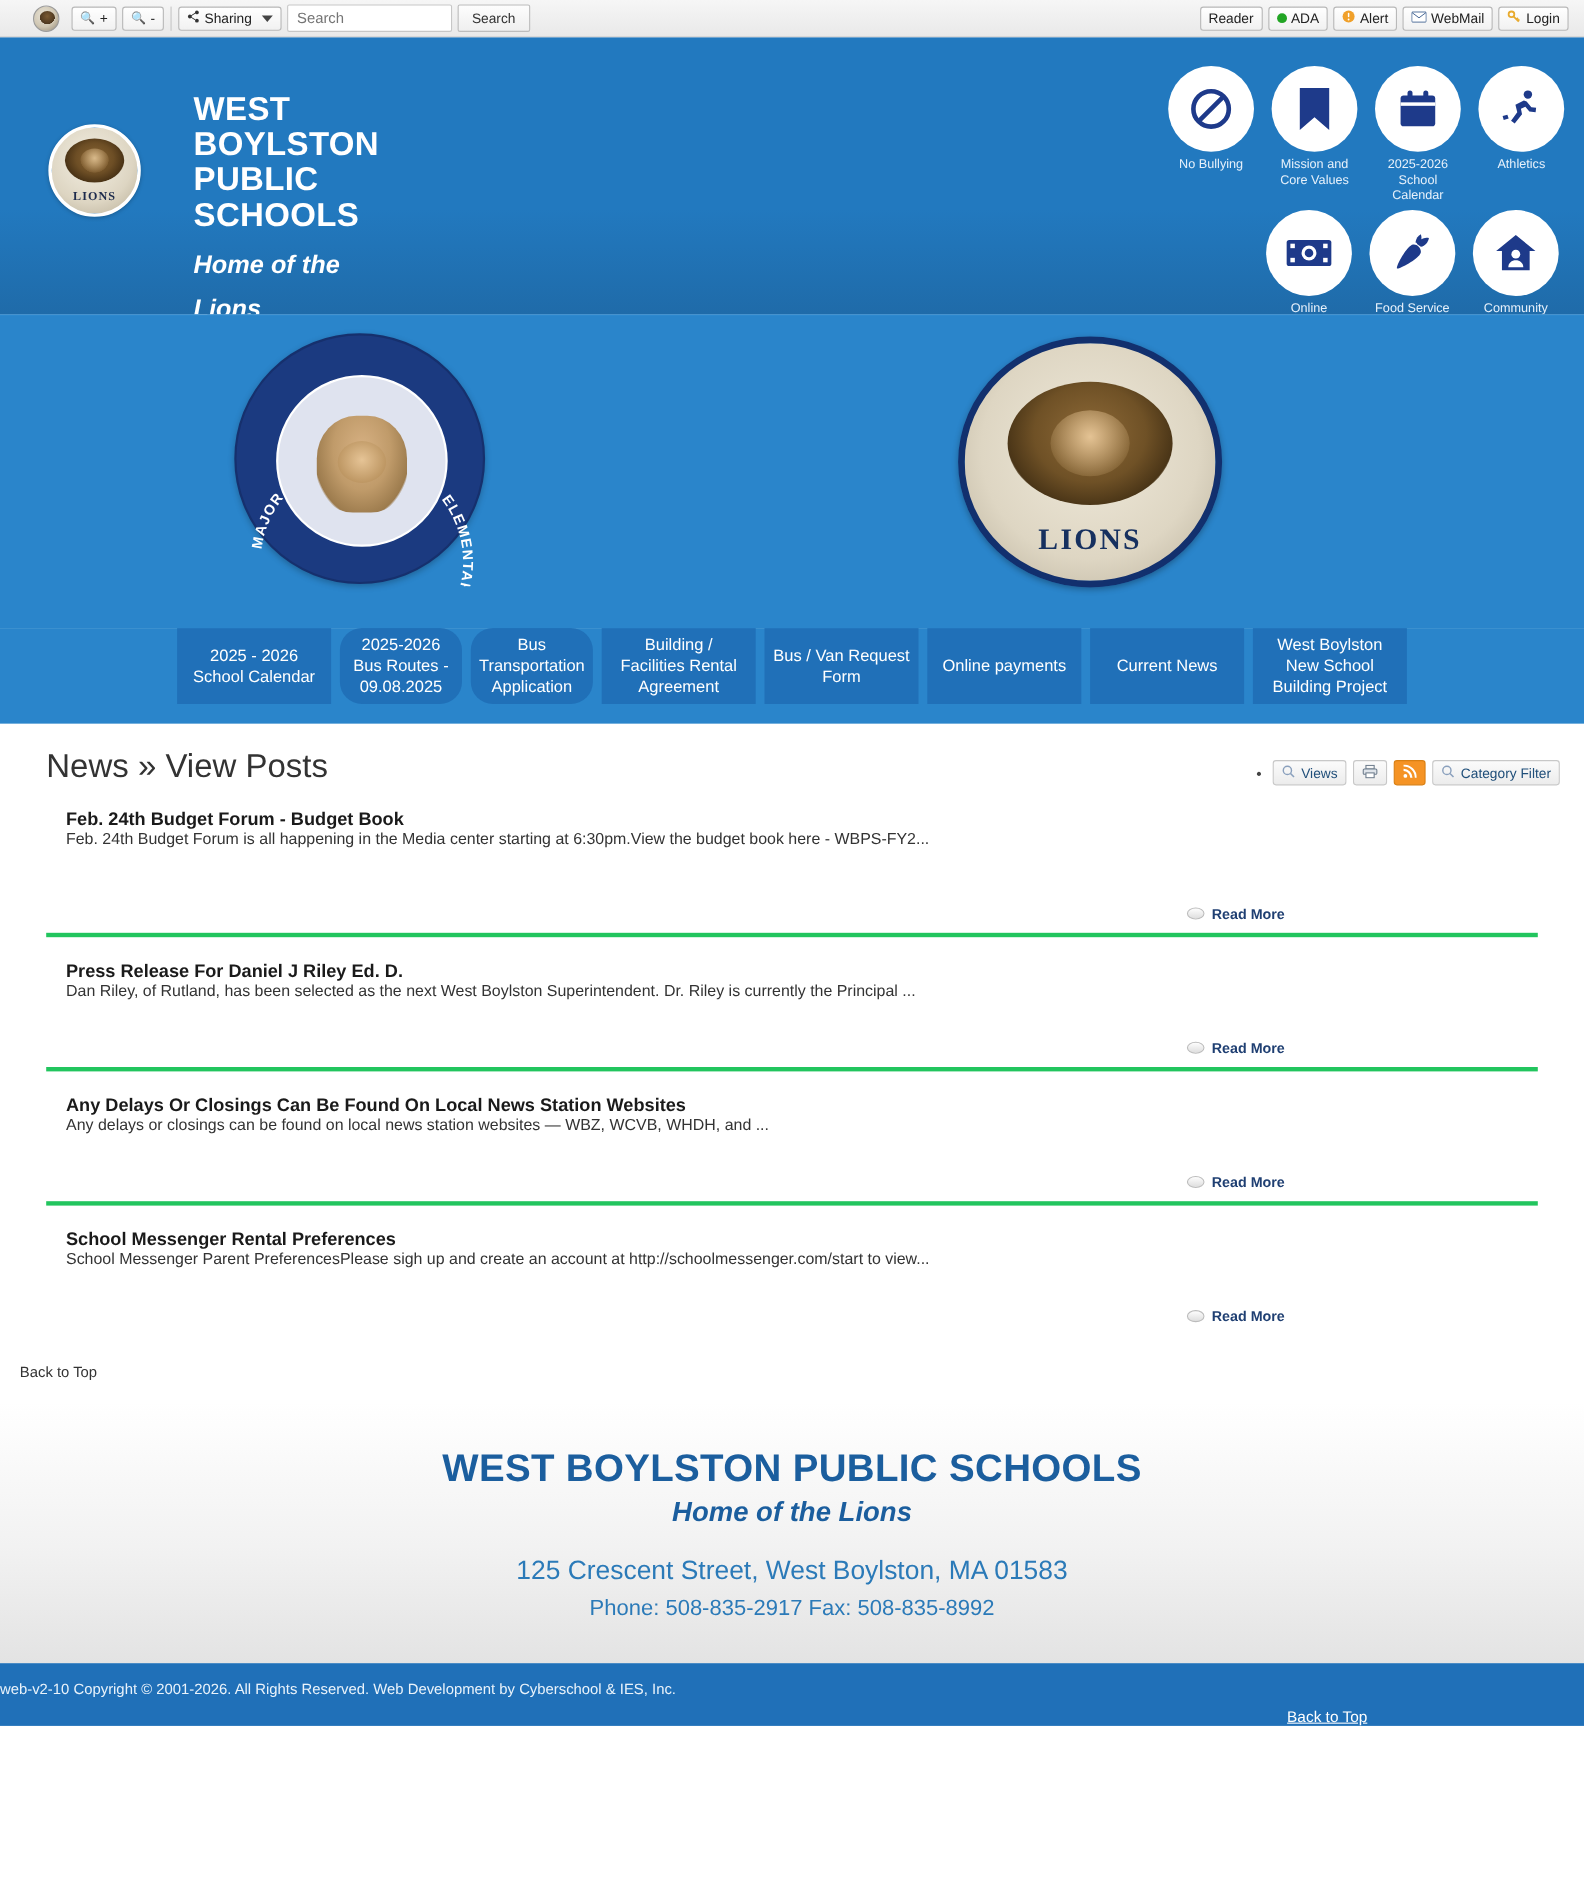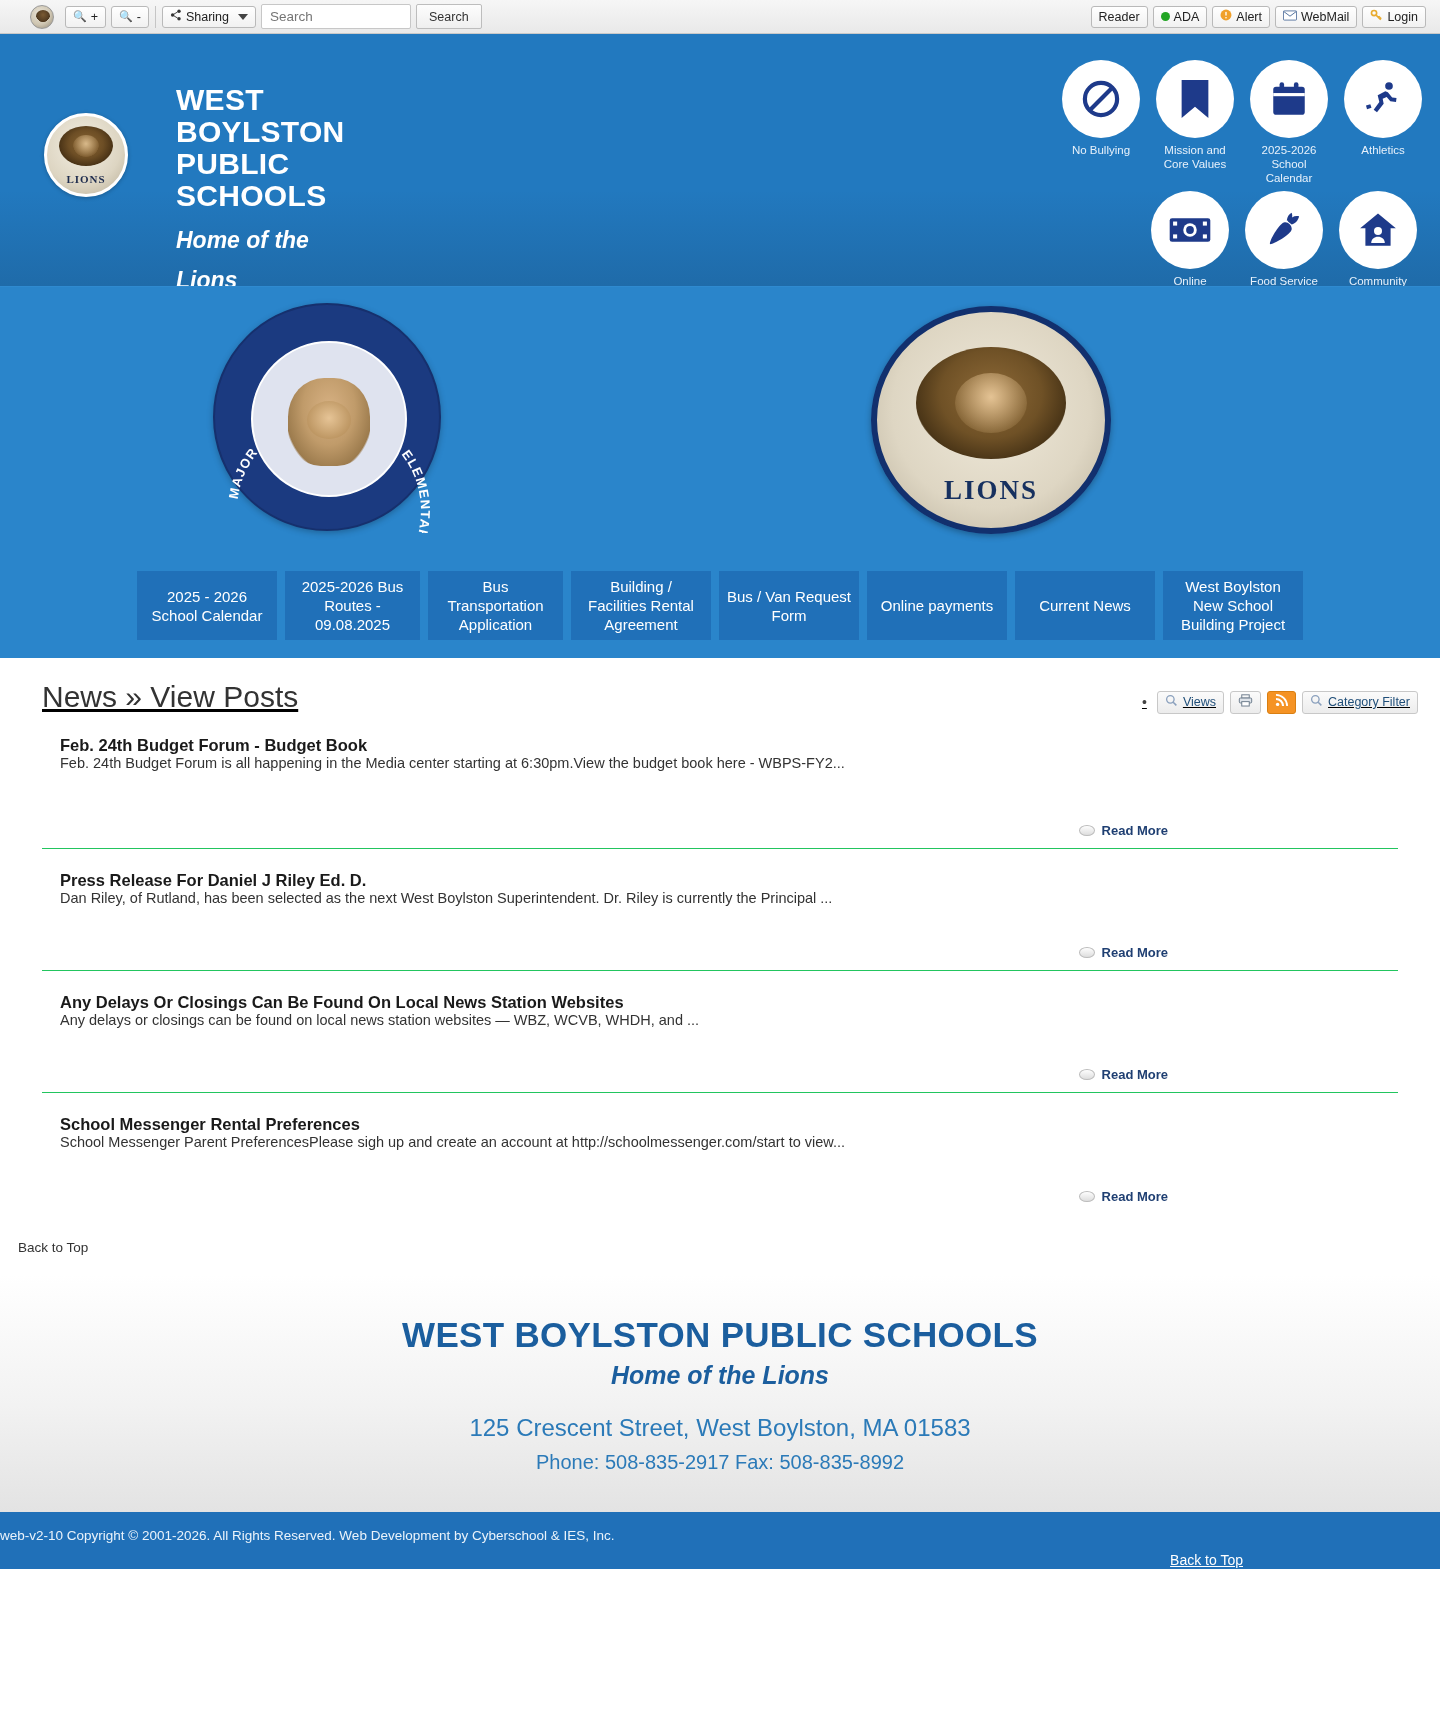--- a/index.html
+++ b/index.html
@@ -188,43 +188,42 @@
     width:100%; background:#2a85cb; padding:0 0 18px 0;
     display:flex; justify-content:center; gap:8px;
   }
   .tile {
     background:#2070b8; color:#ffffff;
     width:140px; min-height:68px;
     display:flex; align-items:center; justify-content:center; text-align:center;
     font-size:15px; line-height:19px; padding:6px 8px;
     cursor:pointer;
   }
-  .tile.w2 { width:135px; }
+  .tile.w2 { width:111px;border-radius:20px; }
 
   
   .content { position:relative; padding:0 0 20px 0; background:#fff; }
   .page-head {
-    display:flex; align-items:center; justify-content:space-between;
+    display:flex; align-items:flex-end; justify-content:space-between;
     padding:22px 22px 0 42px;
-    text-decoration:underline;
   }
   .page-title { font-size:30px; color:#333; font-weight:400; }
   .tools { display:flex; align-items:center; gap:6px; margin-top:10px;}
   .bullet { color:#444; font-size:14px; margin-right:4px;}
   .tool-btn {
     background:linear-gradient(#fbfbfb,#ececec);
     border:1px solid #c8c8c8; border-radius:3px;
     height:23px; padding:0 7px; display:inline-flex; align-items:center; gap:5px;
     font-size:12.5px; color:#1f4e79; cursor:pointer; white-space:nowrap;
   }
   .tool-btn.icononly { padding:0 7px; }
   .rss { background:#f59324; border:1px solid #d97f12; }
 
   .posts { padding:0 42px; margin-top:16px; }
-  .post { border-top:1px solid #22c55e; padding:22px 18px 0 18px; position:relative; height:122px;}
+  .post { border-top:4px solid #22c55e; padding:22px 18px 0 18px; position:relative; height:122px;}
   .post:first-child { border-top:none; padding-top:6px; height:118px;}
   .post-title { font-size:16.5px; font-weight:700; color:#1a1a1a; }
   .post-body { font-size:14.5px; color:#333; }
   .read-more {
     position:absolute; right:230px; bottom:10px;
     font-size:13px; font-weight:700; color:#1f3f72;
     display:flex; align-items:center; gap:7px; cursor:pointer;
   }
   .rm-icon {
     width:16px; height:11px; border-radius:50%;

